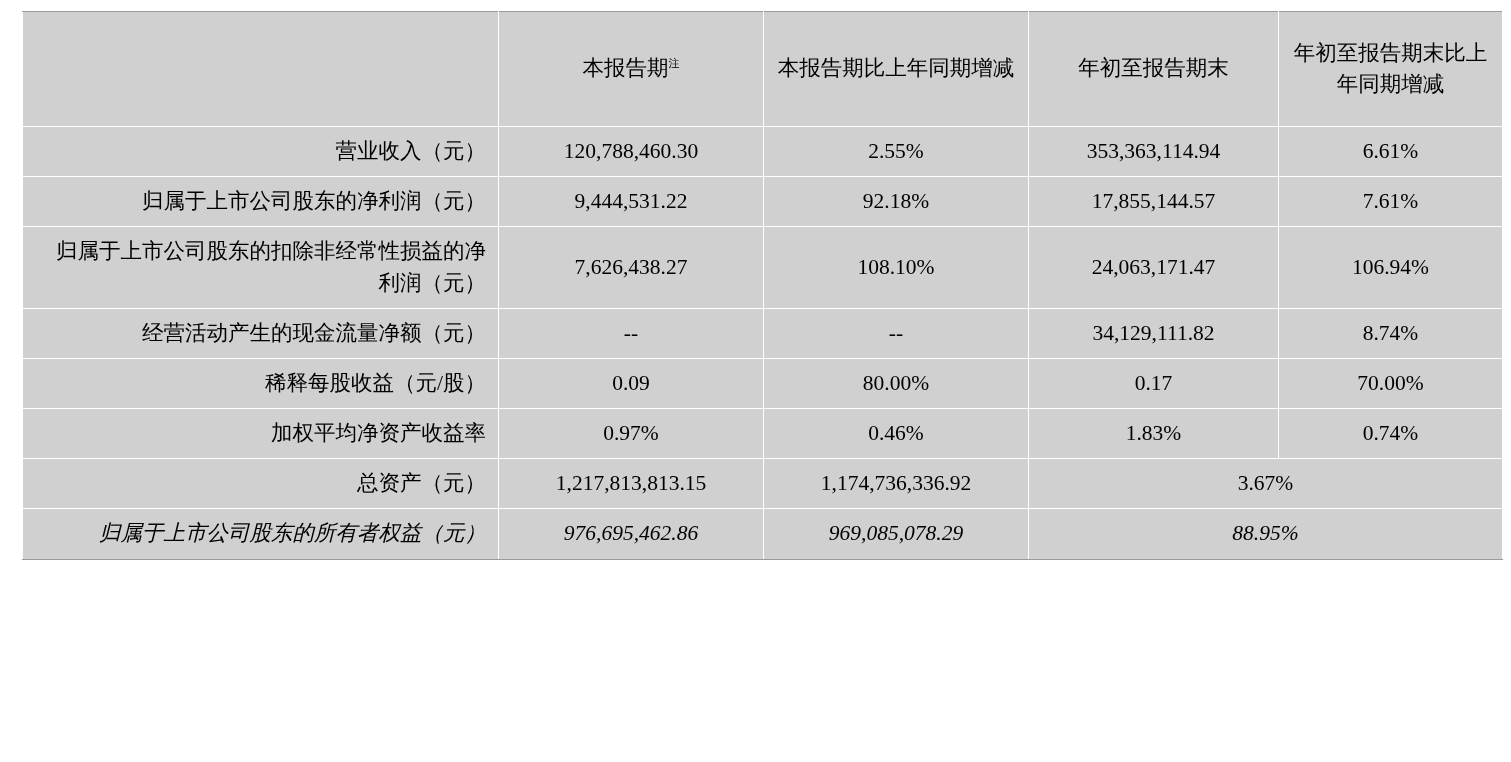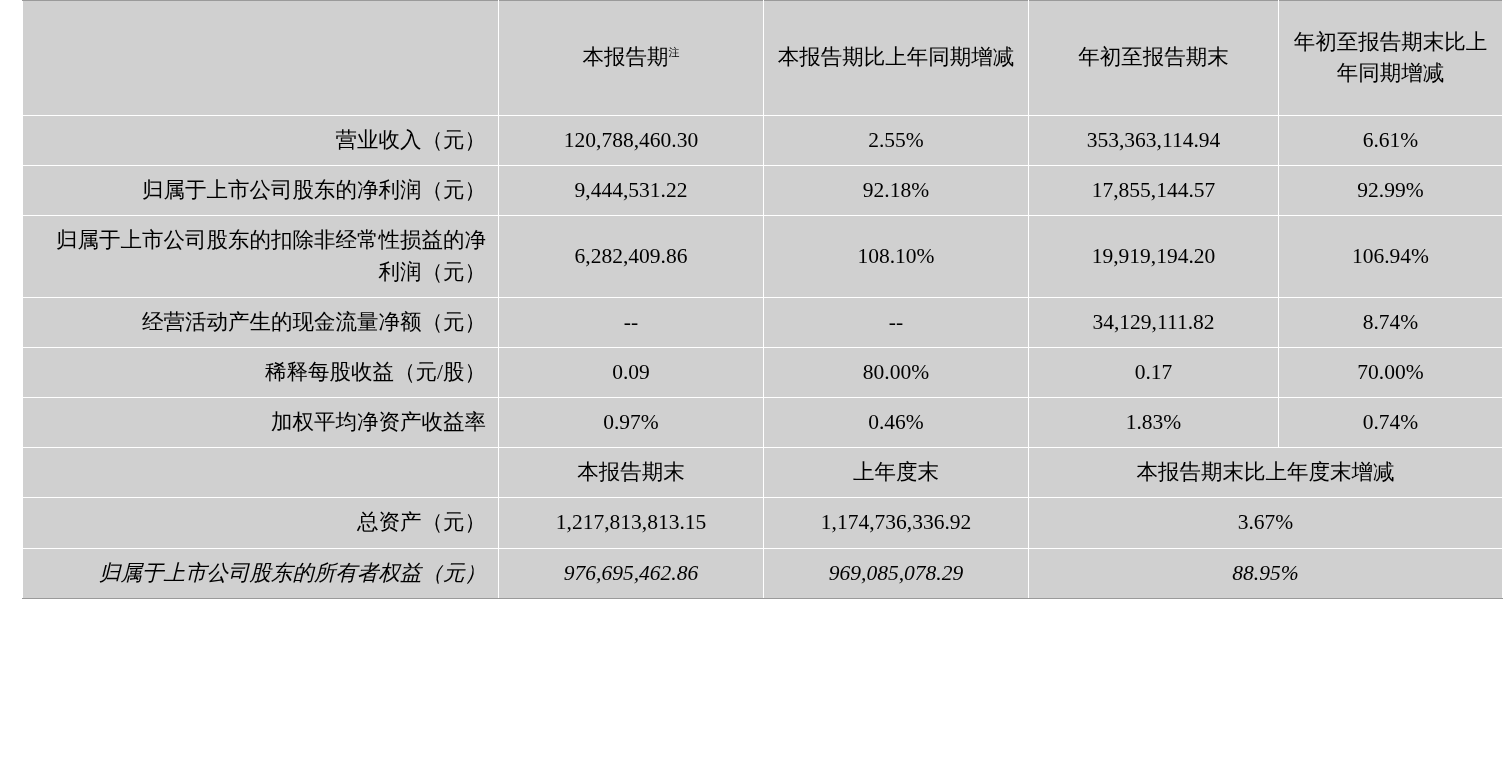--- a/index.html
+++ b/index.html
@@ -17,21 +17,21 @@
     position: relative;
     width: 1511px;
     height: 762px;
     box-sizing: border-box;
   }
   table.fin {
     border-collapse: collapse;
     table-layout: fixed;
     width: 1480px;
     margin-left: 22px;
-    margin-top: 0px;
+    margin-top: 11px;
     background: #d0d0d0;
   }
   table.fin td {
     border: 1px solid #ffffff;
     background: #d0d0d0;
     font-size: 21.5px;
     line-height: 1.45;
     padding: 9px 12px;
     vertical-align: middle;
     color: #000000;
@@ -94,28 +94,28 @@
         <td class="num">2.55%</td>
         <td class="num">353,363,114.94</td>
         <td class="num">6.61%</td>
       </tr>
 
       <tr>
         <td class="label">归属于上市公司股东的净利润（元）</td>
         <td class="num">9,444,531.22</td>
         <td class="num">92.18%</td>
         <td class="num">17,855,144.57</td>
-        <td class="num">92.99%</td>
+        <td class="num">7.61%</td>
       </tr>
 
       <tr>
         <td class="label">归属于上市公司股东的扣除非经常性损益的净利润（元）</td>
-        <td class="num">6,282,409.86</td>
+        <td class="num">7,626,438.27</td>
         <td class="num">108.10%</td>
-        <td class="num">19,919,194.20</td>
+        <td class="num">24,063,171.47</td>
         <td class="num">106.94%</td>
       </tr>
 
       <tr>
         <td class="label">经营活动产生的现金流量净额（元）</td>
         <td class="dash">--</td>
         <td class="dash">--</td>
         <td class="num">34,129,111.82</td>
         <td class="num">8.74%</td>
       </tr>
@@ -130,26 +130,20 @@
 
 
       <tr>
         <td class="label">加权平均净资产收益率</td>
         <td class="num">0.97%</td>
         <td class="num">0.46%</td>
         <td class="num">1.83%</td>
         <td class="num">0.74%</td>
       </tr>
 
-      <tr>
-        <td class="label head"></td>
-        <td class="head">本报告期末</td>
-        <td class="head">上年度末</td>
-        <td class="head" colspan="2">本报告期末比上年度末增减</td>
-      </tr>
 
       <tr>
         <td class="label">总资产（元）</td>
         <td class="num">1,217,813,813.15</td>
         <td class="num">1,174,736,336.92</td>
         <td class="num" colspan="2">3.67%</td>
       </tr>
 
       <tr>
         <td class="label">归属于上市公司股东的所有者权益（元）</td>

